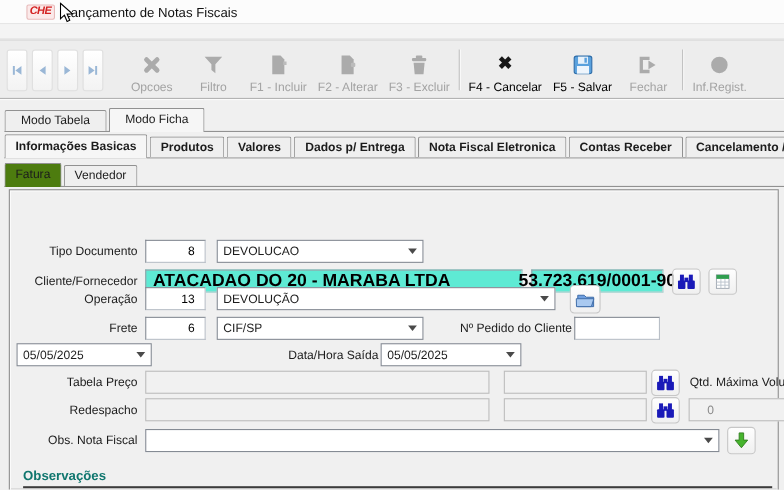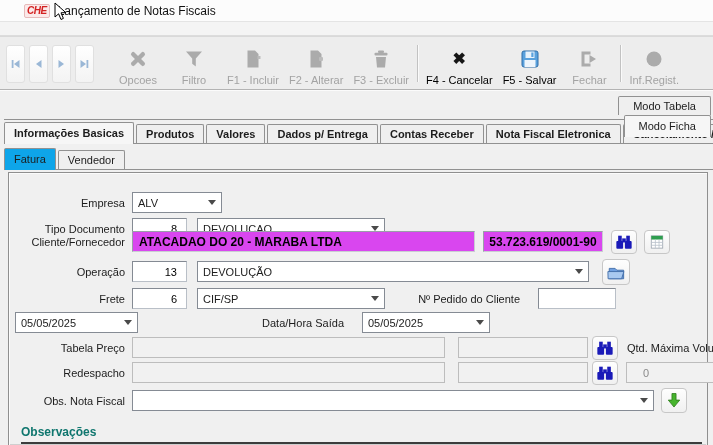--- a/index.html
+++ b/index.html
@@ -28,58 +28,58 @@
   .tbtn{display:flex;flex-direction:column;align-items:center;justify-content:flex-end;
     padding:1px 5px;gap:2px;min-width:46px;}
   .tbtn .tlabel{font-size:11px;white-space:nowrap;}
   .tbtn.disabled .tlabel{color:#a3a3a3;}
   .tbtn.enabled .tlabel{color:#000;}
   .ticon{height:26px;display:flex;align-items:center;justify-content:center;}
   .xglyph{font-size:16px;font-weight:bold;color:#161616;line-height:22px;}
   .tsep{width:1px;background:#c2c2c2;margin:5px 3px;box-shadow:1px 0 0 #fafafa;}
   
   .tabrow{position:absolute;left:4px;right:0;display:flex;align-items:flex-end;border-bottom:1px solid #919191;}
-  .tabrow1{top:96px;height:23px;flex-direction:column;}
+  .tabrow1{top:96px;height:23px;}
   .tabrow2{top:121px;height:22px;font-weight:bold;}
   .tabrow3{top:146px;height:23px;}
   .tab{border:1px solid #919191;border-bottom:none;background:#efefef;
     padding:3px 9px 3px 9px;margin-right:2px;border-radius:2px 2px 0 0;white-space:nowrap;position:relative;z-index:1;}
   .tab.active{background:#f6f6f6;margin-bottom:-1px;padding-bottom:5px;padding-top:4px;z-index:3;}
   .tabrow1 .tab{padding-left:14px;padding-right:14px;}
-  .tabrow3 .tab.active{background:#0ea5e9;}
+  .tabrow3 .tab.active{background:#4d7c0f;}
   
   .panel{position:absolute;left:8px;top:172px;width:700px;height:280px;background:#f0f0f0;
     border:1px solid #8f8f8f;box-shadow:inset 1px 1px 0 #fbfbfb;box-sizing:border-box;}
   .frow{position:absolute;left:6px;height:21px;display:flex;align-items:center;}
   .flabel{width:110px;flex:none;text-align:right;padding-right:7px;color:#1c1c1c;}
   .tbox{height:21px;box-sizing:border-box;background:#fff;border:1px solid;
     border-color:#848a93 #b9bfc7 #b9bfc7 #848a93;font-family:"Liberation Sans",sans-serif;
     font-size:11px;color:#000;padding:0 4px;outline:none;}
   .code{width:55px;text-align:right;padding-right:9px;}
   .combo{height:21px;box-sizing:border-box;background:#fff;border:1px solid #858b94;
     display:flex;align-items:center;padding:0 5px;position:relative;}
   .combo .ctext{font-size:11px;white-space:nowrap;overflow:hidden;}
   .combo .arr{margin-left:auto;width:0;height:0;border-left:4px solid transparent;
     border-right:4px solid transparent;border-top:5px solid #4a4a4a;flex:none;}
-  .rofield{height:21px;box-sizing:border-box;background:#d946ef;border:1px solid;
+  .rofield{height:21px;box-sizing:border-box;background:#5eead4;border:1px solid;
     border-color:#9aa0a8 #c9cdd2 #c9cdd2 #9aa0a8;display:flex;align-items:center;
-    font-weight:bold;font-size:12px;color:#000;padding:0 6px;white-space:nowrap;}
+    font-weight:bold;font-size:16px;color:#000;padding:0 6px;white-space:nowrap;}
   .disfield{height:21px;box-sizing:border-box;background:#f1f1f1;border:1px solid #bdbdbd;
     display:flex;align-items:center;padding:0 6px;color:#8a8a8a;font-size:11px;}
   .minibtn{width:26px;height:24px;box-sizing:border-box;border:1px solid #c7c7c7;border-radius:4px;
     background:linear-gradient(#fefefe,#f0f0f0);display:flex;align-items:center;justify-content:center;flex:none;}
-  .r-empresa{top:19px;}  .r-tipo{top:45px;}  .r-cliente{top:58px;}
+  .r-empresa{top:19px;}  .r-tipo{top:45px;}  .r-cliente{top:72px;}
   .r-operacao{top:88px;} .r-frete{top:115px;} .r-datas{top:139px;}
   .r-tabela{top:164px;}  .r-redespacho{top:189px;} .r-obs{top:217px;}
   .obsheader{position:absolute;left:12px;right:5px;top:252px;font-weight:bold;font-size:12px;
     color:#0f766e;padding-bottom:3px;border-bottom:2px solid #3c3c3c;}
   .obsline{position:absolute;left:1px;right:1px;top:271px;border-top:1px solid #cfcfcf;height:0;}
   .qtdlabel{margin-left:9px;font-size:11px;color:#1c1c1c;white-space:nowrap;}
   .ml8{margin-left:8px;} .ml10{margin-left:10px;} .ml13{margin-left:13px;} .ml7{margin-left:7px;} .ml4{margin-left:4px;}
-  .lbl2{text-align:right;padding-right:18px;white-space:nowrap;color:#1c1c1c;}
+  .lbl2{text-align:right;padding-right:2px;white-space:nowrap;color:#1c1c1c;}
 </style>
 </head>
 <body>
 
 <div class="titlebar">
   <span class="applogo">CHE</span>
   <span class="apptitle">Lançamento de Notas Fiscais</span>
 </div>
 <svg class="cursor" width="13" height="19" viewBox="0 0 13 19">
   <path d="M1,1 L1,15 L4.6,11.8 L7,17.5 L9.4,16.4 L7,10.8 L11.8,10.6 Z" fill="#fff" stroke="#000" stroke-width="1"></path>
@@ -208,40 +208,33 @@
 <div class="tabrow tabrow1">
   <div class="tab"><span>Modo Tabela</span></div>
   <div class="tab active"><span>Modo Ficha</span></div>
 </div>
 
 <div class="tabrow tabrow2">
   <div class="tab active"><span>Informações Basicas</span></div>
   <div class="tab"><span>Produtos</span></div>
   <div class="tab"><span>Valores</span></div>
   <div class="tab"><span>Dados p/ Entrega</span></div>
+  <div class="tab"><span>Nota Fiscal Eletronica</span></div>
   <div class="tab"><span>Contas Receber</span></div>
-  <div class="tab"><span>Nota Fiscal Eletronica</span></div>
   <div class="tab"><span>Cancelamento / Devolucao</span></div>
 
 </div>
 
 <div class="tabrow tabrow3">
   <div class="tab active"><span>Fatura</span></div>
   <div class="tab"><span>Vendedor</span></div>
 </div>
 
 <div class="panel">
 
-  <div class="frow r-empresa">
-    <span class="flabel">Empresa</span>
-    <div class="combo" style="width:90px">
-      <span class="ctext">ALV</span>
-      <span class="arr"></span>
-    </div>
-  </div>
 
   <div class="frow r-tipo">
     <span class="flabel">Tipo Documento</span>
     <input class="tbox code" value="8" style="">
     <div class="combo ml10" style="width:188px">
       <span class="ctext">DEVOLUCAO</span>
       <span class="arr"></span>
     </div>
   </div>
 
@@ -267,21 +260,21 @@
         <rect x="4" y="3.5" width="14" height="15" fill="#ffffff" stroke="#9aa3ad"></rect>
         <rect x="4" y="3.5" width="14" height="4.5" fill="#2f9e4f"></rect>
         <path stroke="#b9c2cc" fill="none" d="M4,11.5 h14 M4,15 h14 M9,8 v10.5 M13.5,8 v10.5"></path>
       </svg>
     </div>
   </div>
 
   <div class="frow r-operacao">
     <span class="flabel">Operação</span>
     <input class="tbox code" value="13" style="">
-    <div class="combo ml10" style="width:392px">
+    <div class="combo ml10" style="width:308px">
       <span class="ctext">DEVOLUÇÃO</span>
       <span class="arr"></span>
     </div>
     <div class="minibtn ml13" style="width:28px;height:26px">
       <svg width="20" height="18" viewBox="0 0 22 20">
         <path d="M3.5,6 h6.5 l2,2 h7.5 v9.5 h-16 z" fill="#6f9fe0" stroke="#3f6ca8"></path>
         <path d="M2,9.5 h17.8 l-2.6,8 h-15 z" fill="#a9c9f0" stroke="#3f6ca8"></path>
       </svg>
     </div>
   </div>

